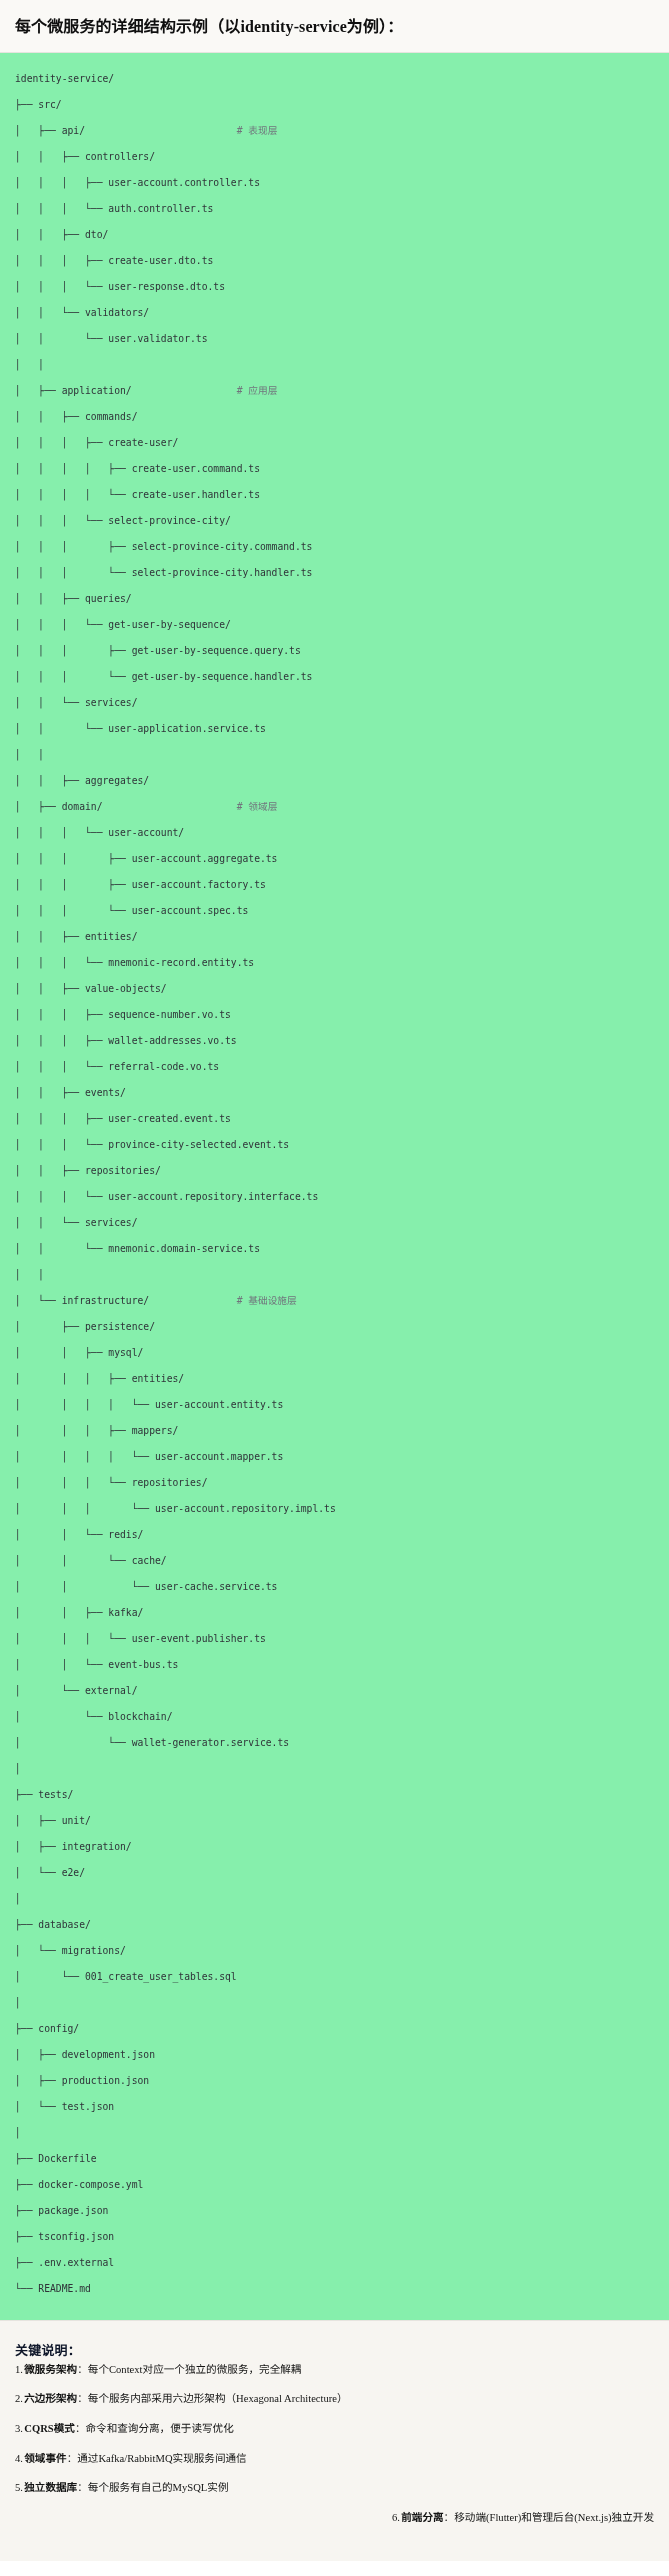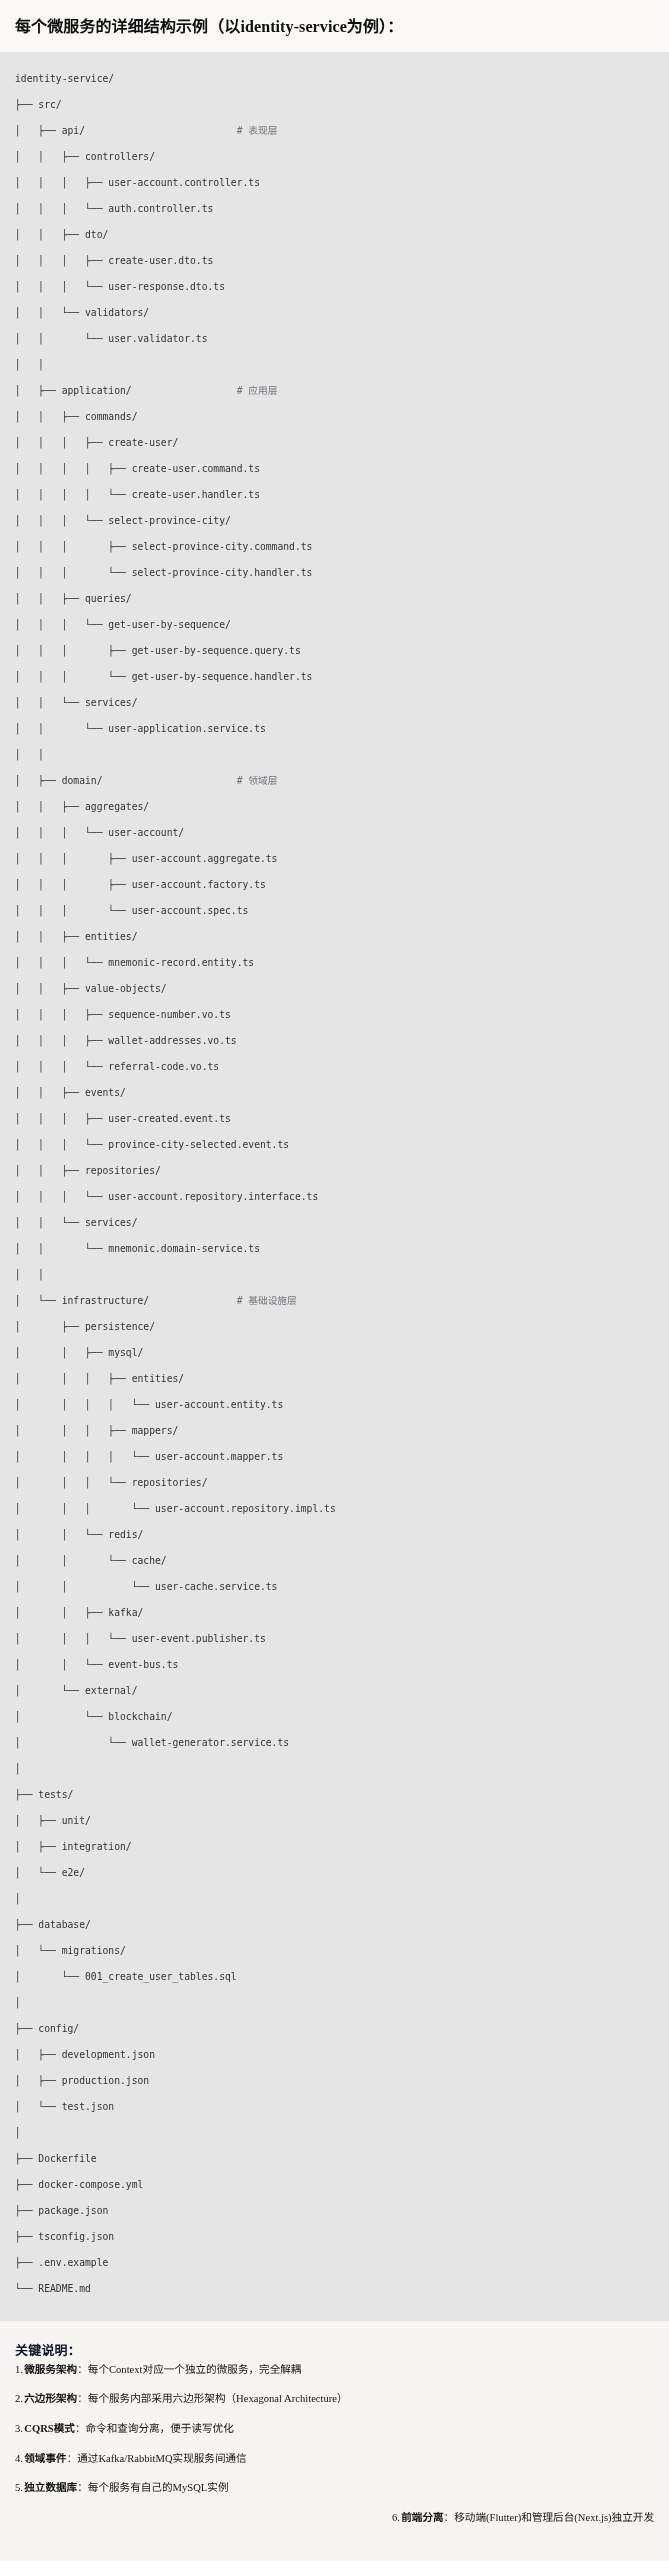--- a/index.html
+++ b/index.html
@@ -25,21 +25,21 @@
     font-size: 16px;
     font-weight: bold;
     line-height: 1.35;
     letter-spacing: 0.1px;
     color: #0f0f0f;
     font-family: "Liberation Serif", "DejaVu Serif", serif;
   }
 
   
   .tree-block {
-    background: #e5e5e5;
+    background: #86efac;
     padding: 19px 15px 25px 15px;
     border-bottom: 0.6px solid #e6e4df;
   }
   .tree-pre {
     margin: 0;
     font-family: "DejaVu Sans Mono", "Liberation Mono", monospace;
     font-size: 9.7px;
     line-height: 13px;
     color: #2f3338;
     white-space: pre;
@@ -112,22 +112,22 @@
 <span class="tree-line">│   │   │   └── select-province-city/</span>
 <span class="tree-line">│   │   │       ├── select-province-city.command.ts</span>
 <span class="tree-line">│   │   │       └── select-province-city.handler.ts</span>
 <span class="tree-line">│   │   ├── queries/</span>
 <span class="tree-line">│   │   │   └── get-user-by-sequence/</span>
 <span class="tree-line">│   │   │       ├── get-user-by-sequence.query.ts</span>
 <span class="tree-line">│   │   │       └── get-user-by-sequence.handler.ts</span>
 <span class="tree-line">│   │   └── services/</span>
 <span class="tree-line">│   │       └── user-application.service.ts</span>
 <span class="tree-line">│   │</span>
+<span class="tree-line">│   │   ├── aggregates/</span>
 <span class="tree-line"><span>│   ├── domain/                       </span><span class="cmt"># 领域层</span></span>
-<span class="tree-line">│   │   ├── aggregates/</span>
 <span class="tree-line">│   │   │   └── user-account/</span>
 <span class="tree-line">│   │   │       ├── user-account.aggregate.ts</span>
 <span class="tree-line">│   │   │       ├── user-account.factory.ts</span>
 <span class="tree-line">│   │   │       └── user-account.spec.ts</span>
 <span class="tree-line">│   │   ├── entities/</span>
 <span class="tree-line">│   │   │   └── mnemonic-record.entity.ts</span>
 <span class="tree-line">│   │   ├── value-objects/</span>
 <span class="tree-line">│   │   │   ├── sequence-number.vo.ts</span>
 <span class="tree-line">│   │   │   ├── wallet-addresses.vo.ts</span>
 <span class="tree-line">│   │   │   └── referral-code.vo.ts</span>
@@ -169,21 +169,21 @@
 <span class="tree-line">│</span>
 <span class="tree-line">├── config/</span>
 <span class="tree-line">│   ├── development.json</span>
 <span class="tree-line">│   ├── production.json</span>
 <span class="tree-line">│   └── test.json</span>
 <span class="tree-line">│</span>
 <span class="tree-line">├── Dockerfile</span>
 <span class="tree-line">├── docker-compose.yml</span>
 <span class="tree-line">├── package.json</span>
 <span class="tree-line">├── tsconfig.json</span>
-<span class="tree-line">├── .env.example</span>
+<span class="tree-line">├── .env.external</span>
 <span class="tree-line">└── README.md</span></pre>
 </section>
 
 <section class="notes-block">
   <h2 class="notes-heading">关键说明：</h2>
 
   <ol class="notes-list" id="notes-list">
       <li><span class="note-num">1.</span><span class="note-term">微服务架构</span><span class="note-sep">：</span><span class="note-desc">每个Context对应一个独立的微服务，完全解耦</span></li>
       <li><span class="note-num">2.</span><span class="note-term">六边形架构</span><span class="note-sep">：</span><span class="note-desc">每个服务内部采用六边形架构（Hexagonal Architecture）</span></li>
       <li><span class="note-num">3.</span><span class="note-term">CQRS模式</span><span class="note-sep">：</span><span class="note-desc">命令和查询分离，便于读写优化</span></li>

